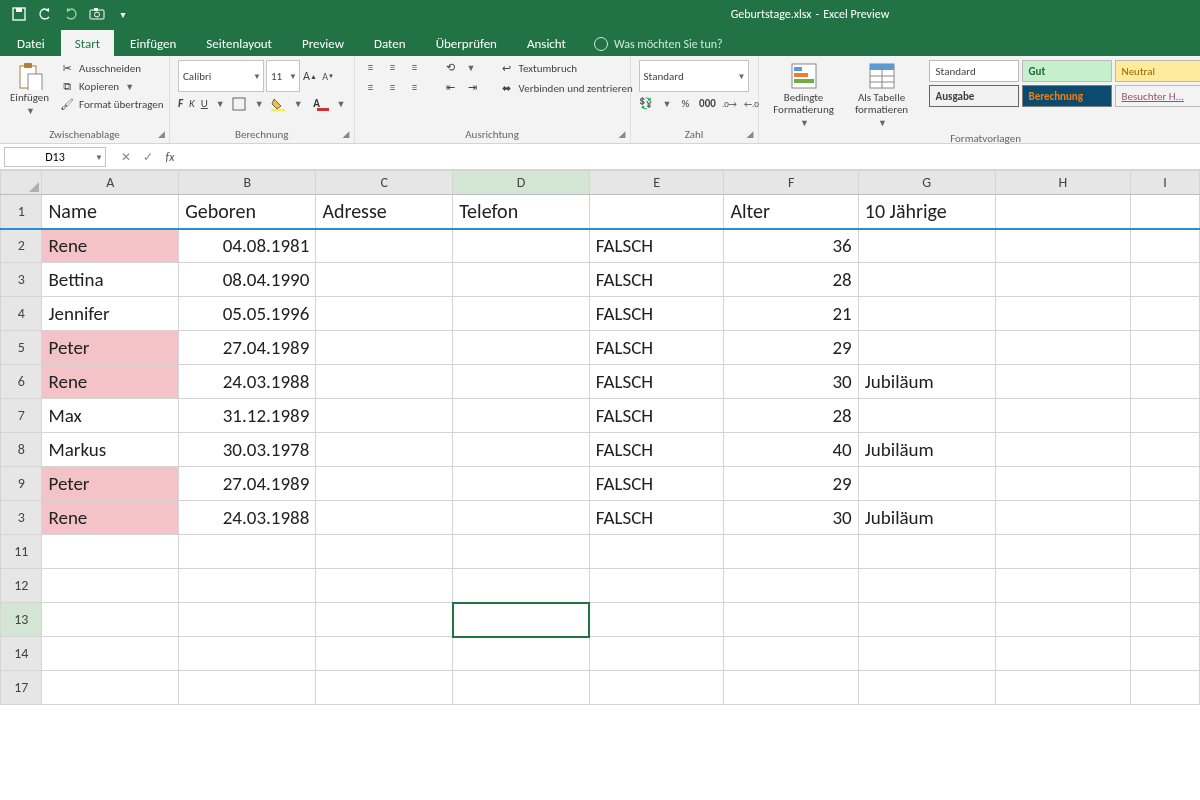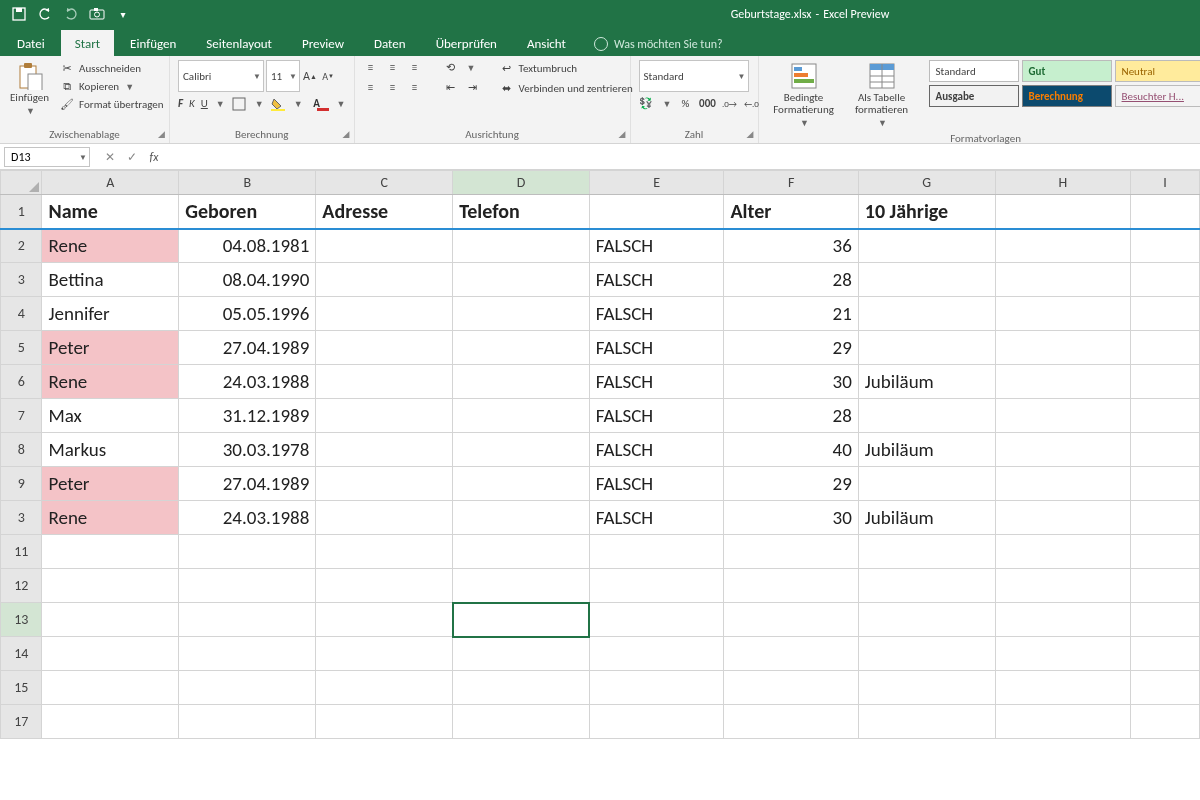--- a/index.html
+++ b/index.html
@@ -34,38 +34,38 @@
 .combo { border: 1px solid #c4c4c4; background: #fff; height: 32px; display: flex; align-items: center; padding: 0 4px; font-size: 11px; position: relative; }
 .combo .arrow { position: absolute; right: 2px; font-size: 8px; color: #666; }
 .fontname { width: 86px; }
 .fontsize { width: 34px; }
 .numfmt { width: 110px; }
 .style-cell { border: 1px solid #bbb; height: 22px; width: 90px; display: flex; align-items: center; padding: 0 6px; font-size: 11px; cursor: pointer; }
 .style-grid { display: grid; grid-template-columns: repeat(3, 90px); gap: 3px; }
 
 
 .fbar-row { display: flex; align-items: center; border-bottom: 1px solid #d4d4d4; height: 26px; font-size: 12px; }
-.namebox { width: 86px; border: 1px solid #c4c4c4; margin: 2px 4px; height: 20px; display: flex; align-items: center; padding: 0 6px; background: #fff; position: relative; }
+.namebox { width: 102px; border: 1px solid #c4c4c4; margin: 2px 4px; height: 20px; display: flex; align-items: center; padding: 0 6px; background: #fff; position: relative; justify-content: center; }
 .namebox .arrow { position: absolute; right: 2px; font-size: 8px; color: #666; }
 .fbar-btns { display: flex; gap: 6px; padding: 0 8px; color: #888; }
 .fbar-btns span { cursor: pointer; width: 16px; text-align: center; }
 .fx { font-style: italic; color: #555; }
 .fbar-input { flex: 1; padding: 0 6px; }
 
 
 .grid-wrap { position: relative; overflow: hidden; }
 table.sheet { border-collapse: collapse; table-layout: fixed; font-family: Calibri, sans-serif; }
 .sheet th, .sheet td { border: 1px solid #d4d4d4; font-weight: normal; }
 .sheet thead th { background: #e6e6e6; color: #444; font-size: 14px; height: 24px; text-align: center; border-bottom: 1px solid #bdbdbd; }
 .sheet thead th.col-hdr { cursor: pointer; }
 .rownum { background: #e6e6e6; color: #444; text-align: center; font-size: 14px; width: 42px; cursor: pointer; }
 .corner { background: #e6e6e6; width: 42px; position: relative; }
 .corner::after { content: ""; position: absolute; right: 2px; bottom: 2px; width: 0; height: 0; border-left: 10px solid transparent; border-bottom: 10px solid #b0b0b0; }
 td.cell { height: 34px; font-size: 19px; padding: 0 6px; color: #222; }
-tr.header-row td.cell { font-weight: 700; font-size: 20px; }
+tr.header-row td.cell { font-weight: 400; font-size: 20px; }
 tr.header-row { border-bottom: 2px solid #2a8dd4; }
 .hl { background: #f4c3c7; color: #a23a3a; }
 .right { text-align: right; }
 .selected-cell { outline: 2px solid #217346; outline-offset: -1px; background: #fff; }
 .dashed-bottom td.cell { border-bottom: 1px dashed #2c7a4a !important; }
 .col-hdr.active, .rownum.active { background: #d3e5d3; }
 
 
 .svg-ico { display:block; }
 .tri { font-size: 9px; color: #666; padding-left:2px; }
@@ -493,32 +493,20 @@
           <td class="cell"></td>
           <td class="cell"></td>
           <td class="cell"></td>
           <td class="cell"></td>
           <td class="cell"></td>
           <td class="cell"></td>
           <td class="cell"></td>
           <td class="cell"></td>
         </tr>
         <tr>
-          <td class="rownum">15</td>
-          <td class="cell"></td>
-          <td class="cell"></td>
-          <td class="cell"></td>
-          <td class="cell"></td>
-          <td class="cell"></td>
-          <td class="cell"></td>
-          <td class="cell"></td>
-          <td class="cell"></td>
-          <td class="cell"></td>
-        </tr>
-        <tr>
           <td class="rownum">17</td>
           <td class="cell"></td>
           <td class="cell"></td>
           <td class="cell"></td>
           <td class="cell"></td>
           <td class="cell"></td>
           <td class="cell"></td>
           <td class="cell"></td>
           <td class="cell"></td>
           <td class="cell"></td>

